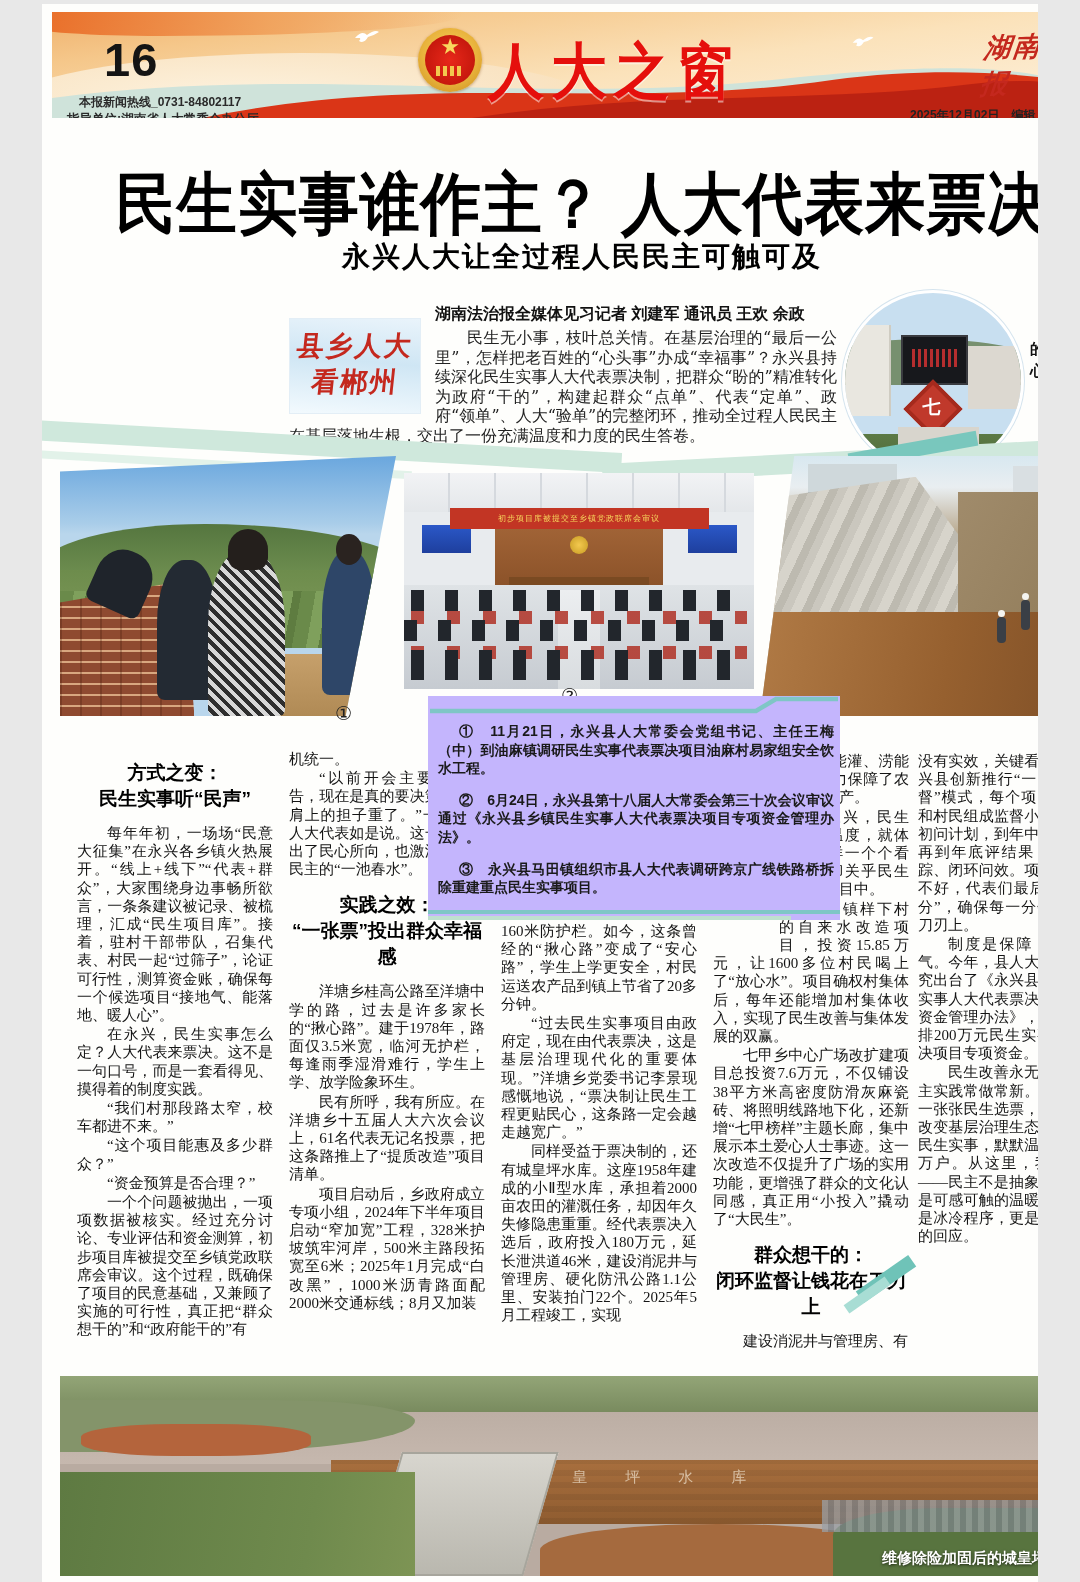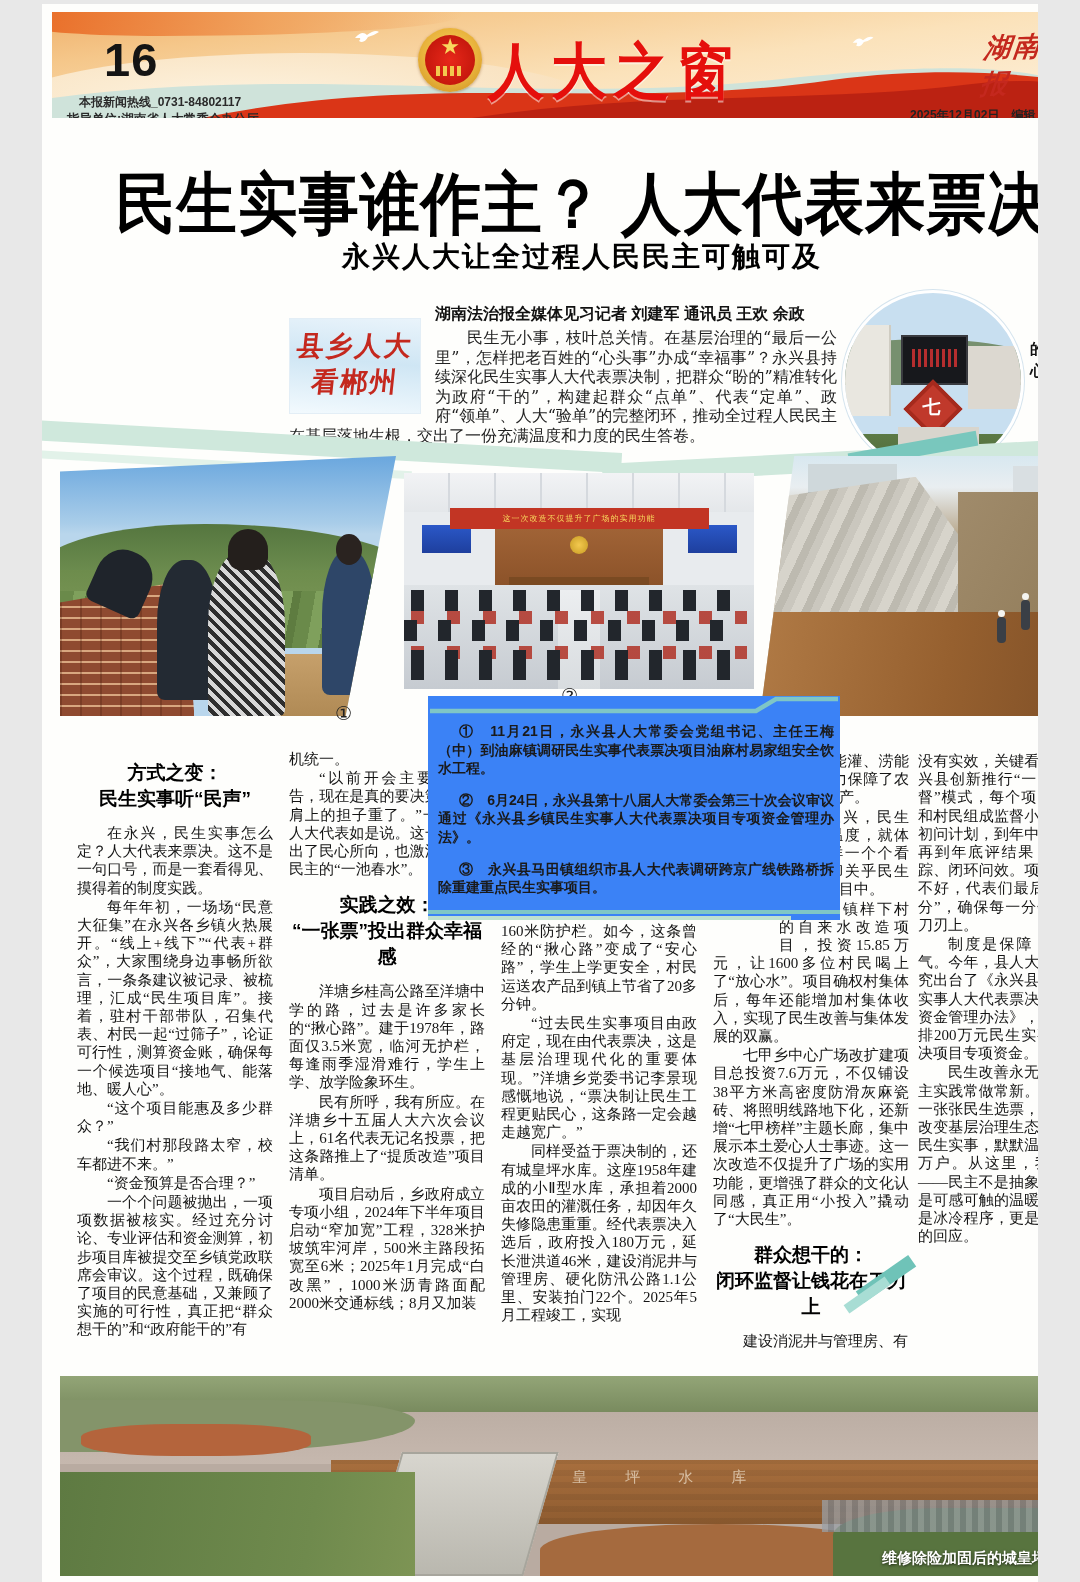--- a/index.html
+++ b/index.html
@@ -124,21 +124,21 @@
       background:repeating-linear-gradient(115deg,#d7d4cb 0 10px,#bdbab0 10px 18px,#cac7be 18px 26px);}
   .p3 .earthR{top:14%;right:0;width:42%;height:58%;background:linear-gradient(120deg,#a08b6b,#8f7a57);}
   .p3 .earth{bottom:0;left:0;width:100%;height:40%;background:linear-gradient(100deg,#b07a45 0%,#96602f 55%,#7d4e26 100%);}
   .p3 .wk{position:absolute;width:9px;height:26px;border-radius:4px;background:#3a3f46;}
   .p3 .wk::before{content:"";position:absolute;top:-7px;left:1px;width:7px;height:7px;border-radius:50%;background:#f4f4f0;}
   .p3 .w1{right:8%;bottom:34%;}.p3 .w2{right:14%;bottom:30%;}.p3 .w3{right:21%;bottom:33%;height:30px;}.p3 .w4{right:28%;bottom:28%;}
   .pnum{position:absolute;z-index:2;font-size:19px;color:#222;font-family:"DejaVu Sans",sans-serif;}
   .n1{left:293px;top:698px;}.n2{left:519px;top:680px;}.n3{left:758px;top:696px;}
 
   
-  .caption-box{position:absolute;left:386px;top:692px;width:412px;height:224px;z-index:2;background:#3b82f6;}
+  .caption-box{position:absolute;left:386px;top:692px;width:412px;height:224px;z-index:2;background:#c4b5fd;}
   .caption-box .toprule{position:absolute;left:0;top:0;width:412px;height:20px;}
   .caption-box .body{position:absolute;left:10px;right:6px;top:26px;
       font-family:"Liberation Sans",sans-serif;font-weight:700;font-size:14px;line-height:18.6px;
       color:#1a1a1a;text-align:justify;}
   .caption-box .body p{margin:0 0 13px;text-indent:1.5em;}
   .caption-box .br1{position:absolute;left:0;bottom:6px;width:100%;height:4.5px;background:#7fc6c6;}
   .caption-box .br2{position:absolute;left:0;bottom:0;width:88%;height:4.5px;background:#bfe0cf;}
 
   
   .col{position:absolute;width:196px;font-size:15px;line-height:18.2px;text-align:justify;color:#141414;}
@@ -253,21 +253,21 @@
   <div class="pnum n1">①</div>
 
   <div class="photo p2">
     <i class="ceil"></i>
     <i class="wallL"></i>
       <i class="wallR"></i>
       <i class="scrL"></i>
       <i class="scrR"></i>
     <i class="wood"></i>
       <i class="emb"></i>
-    <i class="banner">这一次改造不仅提升了广场的实用功能</i>
+    <i class="banner">初步项目库被提交至乡镇党政联席会审议</i>
     <i class="desk"></i>
       <i class="floor"></i>
       <i class="aisle"></i>
     <i class="chairs c1"></i>
       <i class="chairs c2"></i>
     <i class="row r1"></i>
       <i class="row r2"></i>
       <i class="row r3"></i>
   </div>
   <div class="pnum n2">②</div>
@@ -293,24 +293,24 @@
       <p>①　11月21日，永兴县人大常委会党组书记、主任王梅（中）到油麻镇调研民生实事代表票决项目油麻村易家组安全饮水工程。</p>
       <p>②　6月24日，永兴县第十八届人大常委会第三十次会议审议通过《永兴县乡镇民生实事人大代表票决项目专项资金管理办法》。</p>
       <p>③　永兴县马田镇组织市县人大代表调研跨京广线铁路桥拆除重建重点民生实事项目。</p>
     </div>
     <i class="br1"></i>
     <i class="br2"></i>
   </div>
 
   <div class="col col1">
     <h3><span>方式之变：</span><br><span>民生实事听“民声”</span></h3>
+    <p class="ind">每年年初，一场场“民意大征集”在永兴各乡镇火热展开。“线上+线下”“代表+群众”，大家围绕身边事畅所欲言，一条条建议被记录、被梳理，汇成“民生项目库”。接着，驻村干部带队，召集代表、村民一起“过筛子”，论证可行性，测算资金账，确保每一个候选项目“接地气、能落地、暖人心”。</p>
     <p class="ind">在永兴，民生实事怎么定？人大代表来票决。这不是一句口号，而是一套看得见、摸得着的制度实践。</p>
-    <p class="ind">每年年初，一场场“民意大征集”在永兴各乡镇火热展开。“线上+线下”“代表+群众”，大家围绕身边事畅所欲言，一条条建议被记录、被梳理，汇成“民生项目库”。接着，驻村干部带队，召集代表、村民一起“过筛子”，论证可行性，测算资金账，确保每一个候选项目“接地气、能落地、暖人心”。</p>
+    <p class="ind">“我们村那段路太窄，校车都进不来。”</p>
     <p class="ind">“这个项目能惠及多少群众？”</p>
-    <p class="ind">“我们村那段路太窄，校车都进不来。”</p>
     <p class="ind">“资金预算是否合理？”</p>
     <p class="ind">一个个问题被抛出，一项项数据被核实。经过充分讨论、专业评估和资金测算，初步项目库被提交至乡镇党政联席会审议。这个过程，既确保了项目的民意基础，又兼顾了实施的可行性，真正把“群众想干的”和“政府能干的”有</p>
   </div>
 
   <div class="col col2">
     <p>机统一。</p>
     <p class="ind">“以前开会主要是听报告，现在是真的要决策，感觉肩上的担子重了。”一位基层人大代表如是说。这一票，投出了民心所向，也激活了基层民主的“一池春水”。</p>
     <h3><span>实践之效：</span><br><span>“一张票”投出群众幸福感</span></h3>
     <p class="ind">洋塘乡桂高公路至洋塘中学的路，过去是许多家长的“揪心路”。建于1978年，路面仅3.5米宽，临河无护栏，每逢雨季湿滑难行，学生上学、放学险象环生。</p>
     <p class="ind">民有所呼，我有所应。在洋塘乡十五届人大六次会议上，61名代表无记名投票，把这条路推上了“提质改造”项目清单。</p>

